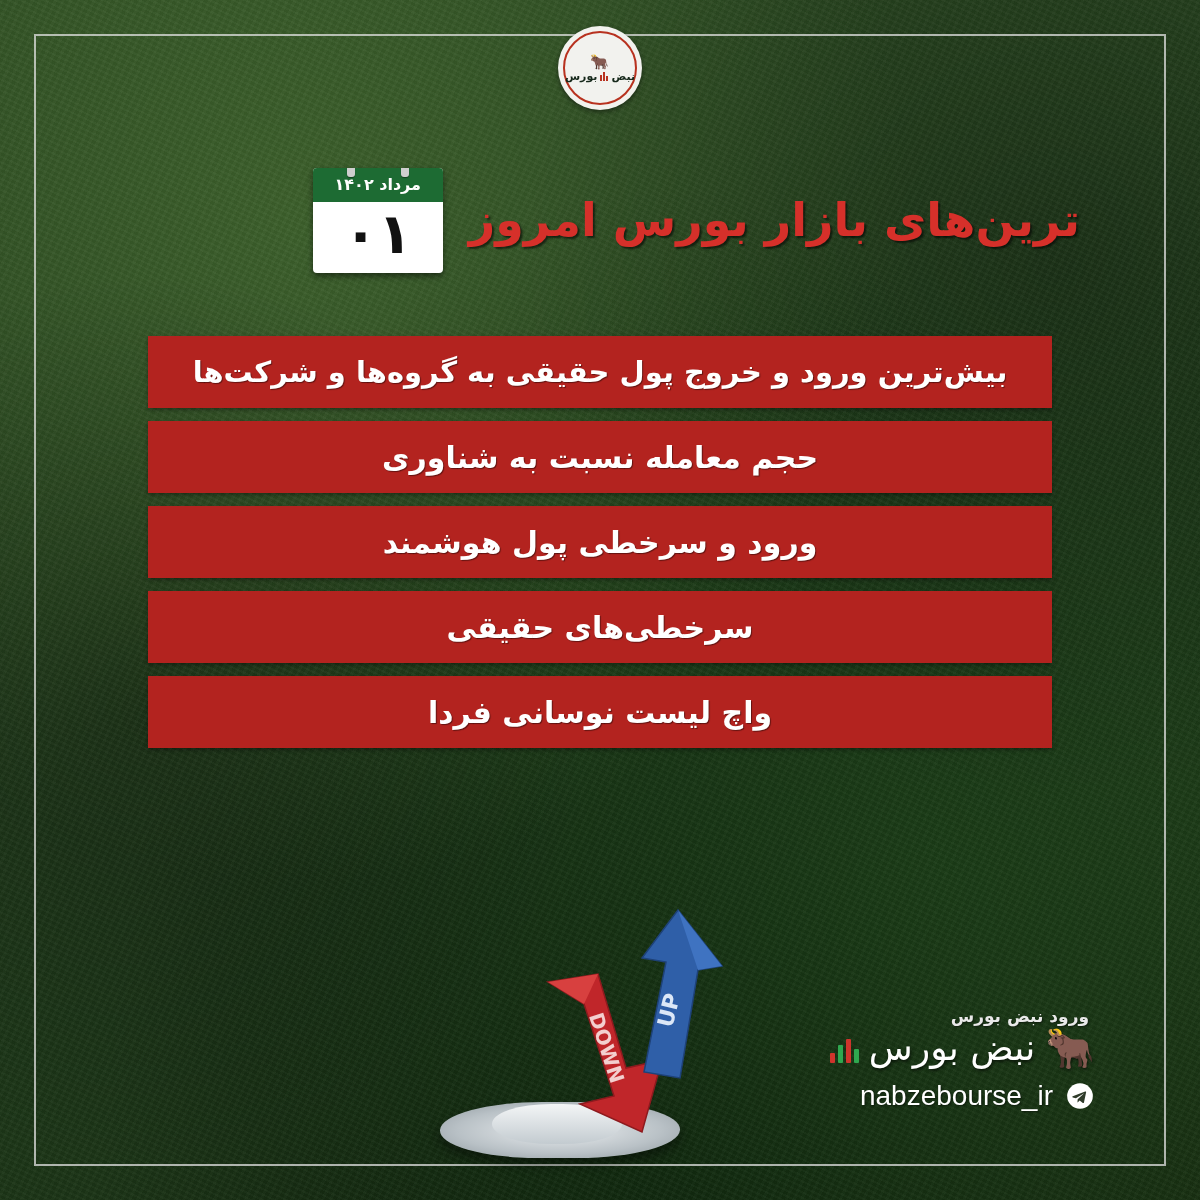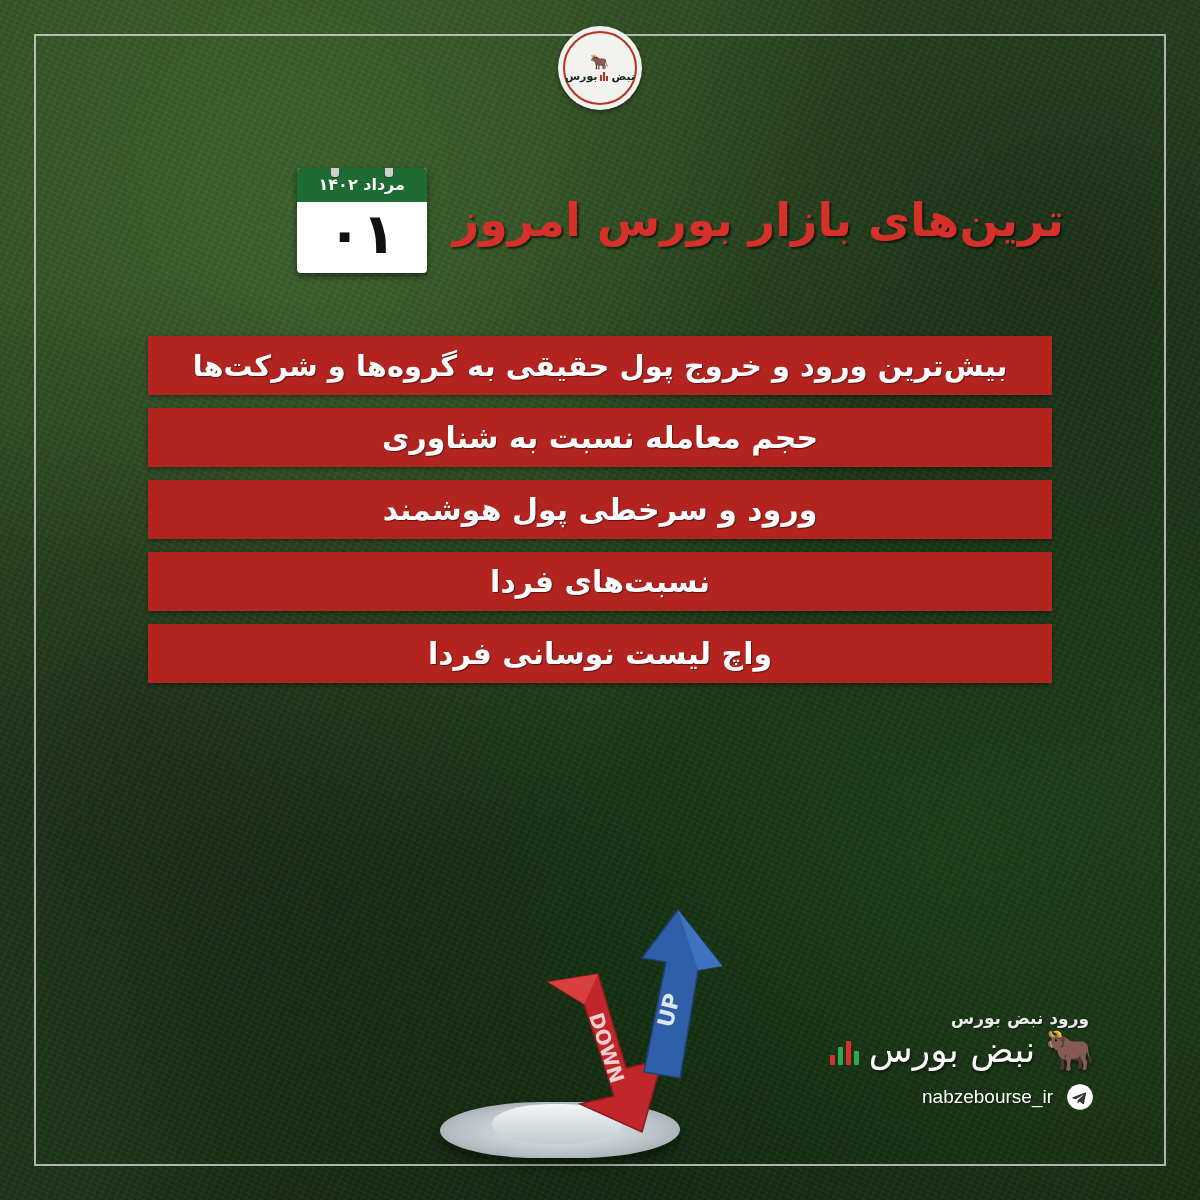--- a/index.html
+++ b/index.html
@@ -93,21 +93,21 @@
     flex-direction: row;
     align-items: center;
     justify-content: flex-start;
   }
   .main-title {
     color: #d6302a;
     font-size: 46px;
     font-weight: bold;
     text-shadow: 2px 2px 2px rgba(0,0,0,0.55);
     white-space: nowrap;
-    margin-right: 16px;
+    margin-right: 0;
     margin-left: 26px;
     letter-spacing: -0.5px;
   }
   .calendar {
     width: 130px;
     background: #ffffff;
     border-radius: 4px;
     overflow: hidden;
     box-shadow: 0 3px 6px rgba(0,0,0,0.5);
     position: relative;
@@ -145,21 +145,21 @@
     position: absolute;
     top: 336px;
     left: 148px;
     right: 148px;
     display: flex;
     flex-direction: column;
     gap: 13px;
   }
   .bar {
     background: #b3231f;
-    height: 59px;
+    height: 72px;
     display: flex;
     align-items: center;
     justify-content: center;
     box-shadow: 0 2px 4px rgba(0,0,0,0.35);
   }
   .bar span {
     color: #ffffff;
     font-size: 30px;
     font-weight: bold;
     text-shadow: 1px 1px 1px rgba(0,0,0,0.45);
@@ -215,21 +215,21 @@
   .social {
     display: flex;
     flex-direction: row;
     align-items: center;
     gap: 12px;
     margin-top: 12px;
     justify-content: flex-start;
   }
   .social .handle {
     color: #ffffff;
-    font-size: 19px;
+    font-size: 28px;
     font-family: "Liberation Sans", sans-serif;
     direction: ltr;
     text-shadow: 1px 1px 2px rgba(0,0,0,0.5);
   }
   .ic {
     width: 30px; height: 30px;
     flex: 0 0 30px;
     display: flex; align-items: center; justify-content: center;
     color: #ffffff;
   }
@@ -296,21 +296,21 @@
     <div class="bar wide">
         <span>بیش‌ترین ورود و خروج پول حقیقی به گروه‌ها و شرکت‌ها</span>
       </div>
     <div class="bar">
         <span>حجم معامله نسبت به شناوری</span>
       </div>
     <div class="bar">
         <span>ورود و سرخطی پول هوشمند</span>
       </div>
     <div class="bar">
-        <span>نسبت‌های فردا</span>
+        <span>سرخطی‌های حقیقی</span>
       </div>
     <div class="bar">
         <span>واچ لیست نوسانی فردا</span>
       </div>
   </div>
 
   <div class="footer">
     <div class="brand-sub">ورود نبض بورس</div>
     <div class="brand-line">
       <span class="brand-bull">🐂</span>

